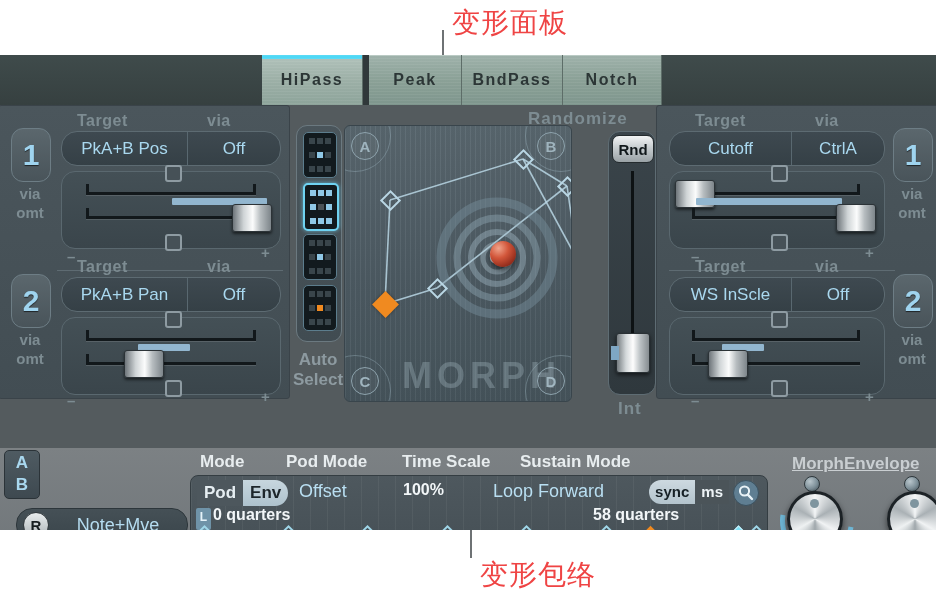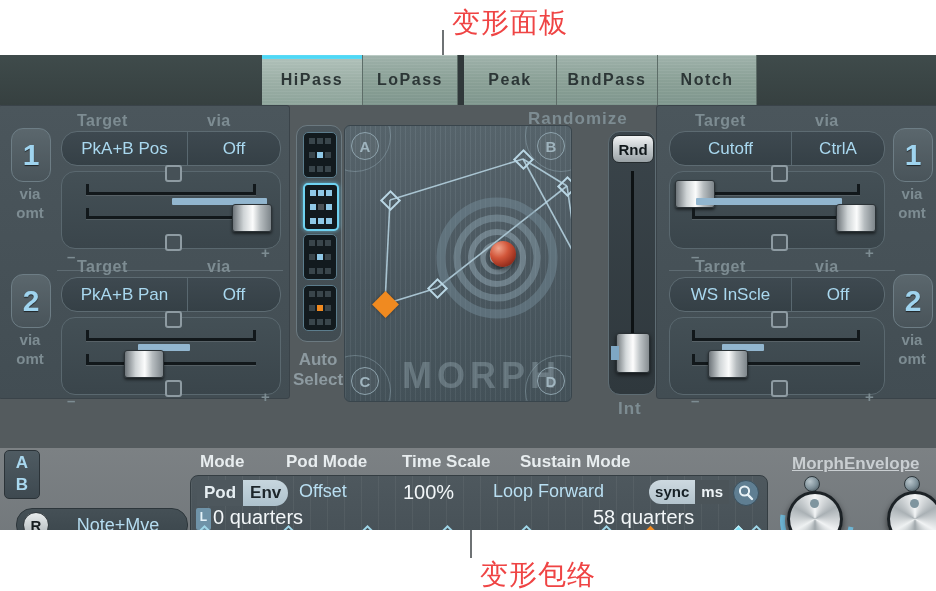--- a/index.html
+++ b/index.html
@@ -140,21 +140,21 @@
   .botlab{position:absolute;top:4px;color:#e8edef;font-size:17px;font-weight:bold;}
   #envbox{position:absolute;left:190px;top:27px;width:576px;height:82px;border-radius:8px;
       background:linear-gradient(180deg,#4e585e 0%,#454f55 100%);border:1px solid #343d42;overflow:hidden;}
   #envbox:before{content:"";position:absolute;inset:0;
       background:repeating-linear-gradient(90deg,rgba(255,255,255,.05) 0 1px,rgba(0,0,0,0) 1px 17px);}
   #podenv{position:absolute;left:6px;top:4px;height:26px;border-radius:13px;
       background:linear-gradient(180deg,#c7d6de 0%,#aec2cd 100%);display:flex;align-items:center;}
   #podenv .seg{padding:0 7px;font-size:17px;font-weight:bold;line-height:26px;color:#1d262b;}
   #podenv .seg.on{background:#4d575d;color:#e6eef2;height:26px;}
   .envtxt{position:absolute;color:#b9dff2;font-size:18px;}
-  .envwhite{position:absolute;color:#f2f6f8;font-size:20px;font-weight:normal;}
+  .envwhite{position:absolute;color:#f2f6f8;font-size:16px;font-weight:bold;}
   #syncms{position:absolute;right:38px;top:4px;height:24px;border-radius:12px;
       background:linear-gradient(180deg,#cdd9e0 0%,#b3c3cc 100%);display:flex;align-items:center;margin-left:12px;}
   #syncms .seg{padding:0 6px;font-size:15px;font-weight:bold;line-height:24px;color:#162025;}
   #syncms .seg.on{background:#4b5459;color:#eef4f7;height:24px;}
   #zoomicon{position:absolute;right:8px;top:4px;width:24px;height:24px;border-radius:50%;
       background:#5f7e92;border:1px solid #3c5260;}
   .endia{position:absolute;width:11px;height:11px;transform:rotate(45deg);top:52px;}
   .endia.open{border:2px solid #9fd6e8;}
   .endia.orange{background:#f08a20;}
   .endia.cyan{background:#7fe0f6;border:1px solid #cdeff8;}
@@ -184,23 +184,20 @@
 <div class="callout-line" style="left:470px;top:490px;height:68px;"></div>
 <div class="callout-label" style="left:480px;top:556px;">变形包络</div>
 
 <div id="plugin">
 
   <div id="tabstrip" class="vgrain">
     <div id="tabs">
         <div class="tab active" style="width: 100px;">
           <span style="position: relative; z-index: 2;">HiPass</span>
           <div class="tab-accent" style="width: 100px; background: rgb(79, 216, 245);"></div>
-        </div>
-        <div class="tab" style="width: 94px;">
-          <span style="position: relative; z-index: 2;">LoPass</span>
         </div>
         <div class="tabsep"></div>
         <div class="tab" style="width: 92px;">
           <span style="position: relative; z-index: 2;">Peak</span>
         </div>
         <div class="tab" style="width: 100px;">
           <span style="position: relative; z-index: 2;">BndPass</span>
         </div>
         <div class="tab" style="width: 98px;">
           <span style="position: relative; z-index: 2;">Notch</span>

